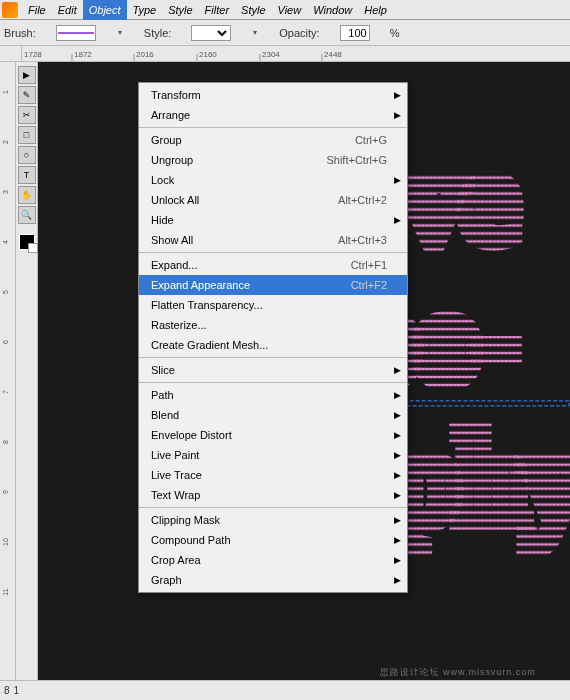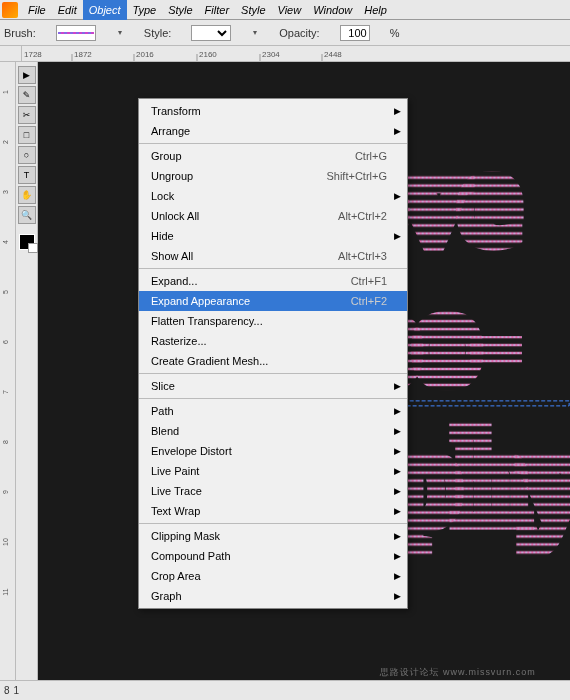--- a/index.html
+++ b/index.html
@@ -158,21 +158,21 @@
     .dropdown-overlay {
       position: absolute;
       top: 20px;
       left: 0;
       right: 0;
       bottom: 0;
       z-index: 50;
     }
     .dropdown-menu {
       position: absolute;
-      top: 16px;
+      top: 0;
       left: 100px;
       width: 270px;
       background: #f0f0f0;
       border: 1px solid #888;
       box-shadow: 2px 2px 6px rgba(0,0,0,0.4);
       z-index: 200;
       padding: 2px 0;
     }
     .menu-item {
       display: flex;

